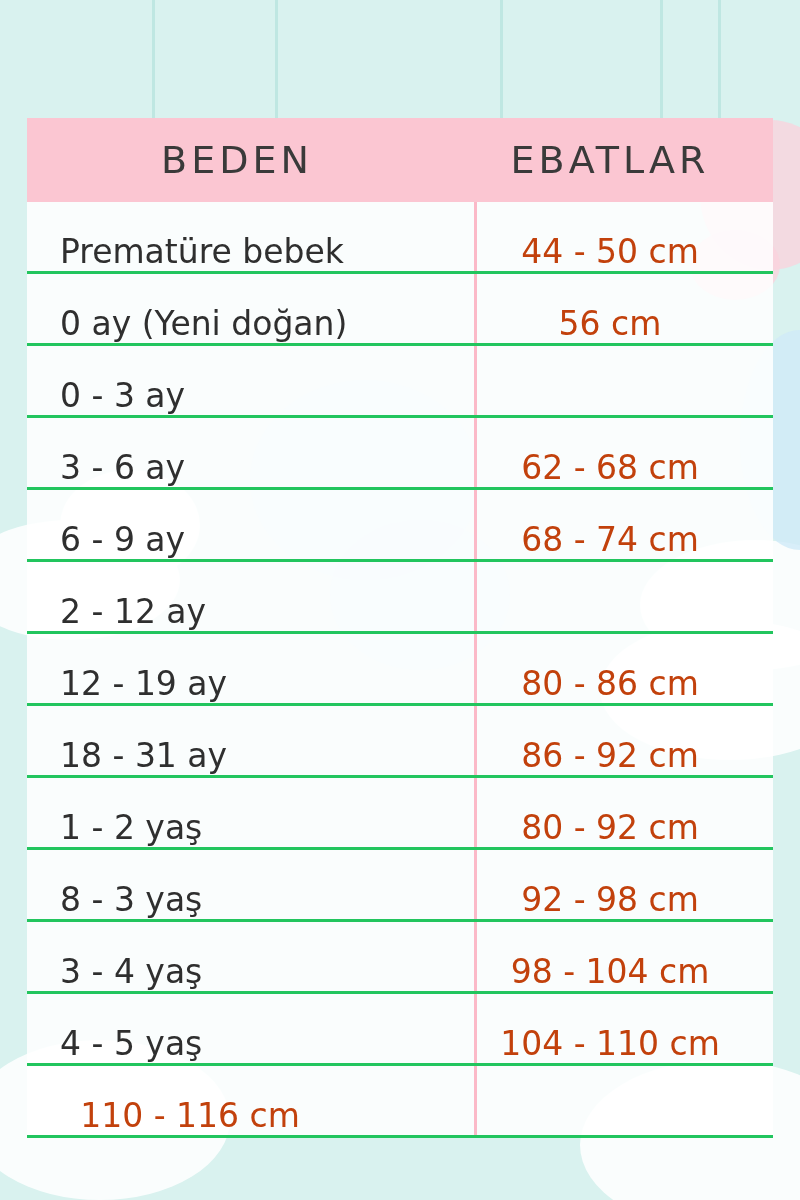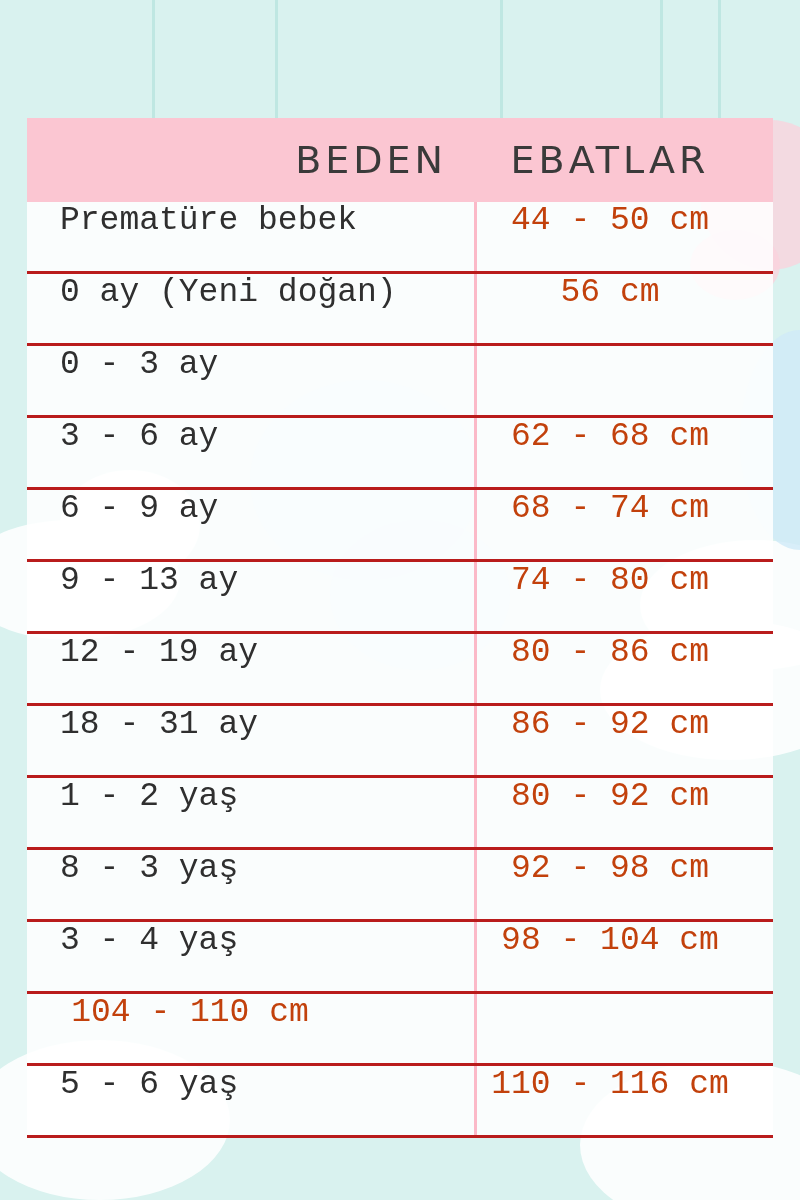--- a/index.html
+++ b/index.html
@@ -66,30 +66,29 @@
     align-items: center;
   }
   #table-header .th {
     font-family: "DejaVu Sans", sans-serif;
     font-size: 38px;
     letter-spacing: 4px;
     color: #3a3a3a;
     text-align: center;
     font-weight: 400;
   }
-  #table-header .th.beden { width: 420px; text-align: right; }
+  #table-header .th.beden { width: 420px; }
   #table-header .th.ebatlar { width: 326px; }
 
   .row {
     display: flex;
     height: 69px;
-    align-items: flex-start;
-    border-bottom: 3px solid #b91c1c;
+    align-items: flex-end;
+    border-bottom: 3px solid #22c55e;
     position: relative;
-    font-family: Liberation Mono, monospace;
   }
   .row:last-of-type { border-bottom: 3px solid #fbb9c8; }
 
   .cell-left {
     width: 420px;
     padding-left: 33px;
     box-sizing: border-box;
     font-size: 33px;
     color: #2f2f2f;
     text-align: left;
@@ -165,22 +164,21 @@
   </div>
   <div class="row">
     <div class="cell-left">3 - 6 ay</div>
     <div class="cell-right">62 - 68 cm</div>
   </div>
   <div class="row">
     <div class="cell-left">6 - 9 ay</div>
     <div class="cell-right">68 - 74 cm</div>
   </div>
   <div class="row">
-    <div class="cell-left">9 - 13 ay</div>
-    <div class="cell-right">74 - 80 cm</div>
+    <div class="cell-left">2 - 12 ay</div>
   </div>
   <div class="row">
     <div class="cell-left">12 - 19 ay</div>
     <div class="cell-right">80 - 86 cm</div>
   </div>
   <div class="row">
     <div class="cell-left">18 - 31 ay</div>
     <div class="cell-right">86 - 92 cm</div>
   </div>
   <div class="row">
@@ -189,21 +187,21 @@
   </div>
   <div class="row">
     <div class="cell-left">8 - 3 yaş</div>
     <div class="cell-right">92 - 98 cm</div>
   </div>
   <div class="row">
     <div class="cell-left">3 - 4 yaş</div>
     <div class="cell-right">98 - 104 cm</div>
   </div>
   <div class="row">
+    <div class="cell-left">4 - 5 yaş</div>
     <div class="cell-right">104 - 110 cm</div>
   </div>
   <div class="row">
-    <div class="cell-left">5 - 6 yaş</div>
     <div class="cell-right">110 - 116 cm</div>
   </div>
 
   <div id="card-footer-strip"></div>
 </div>
 
 </body></html>

